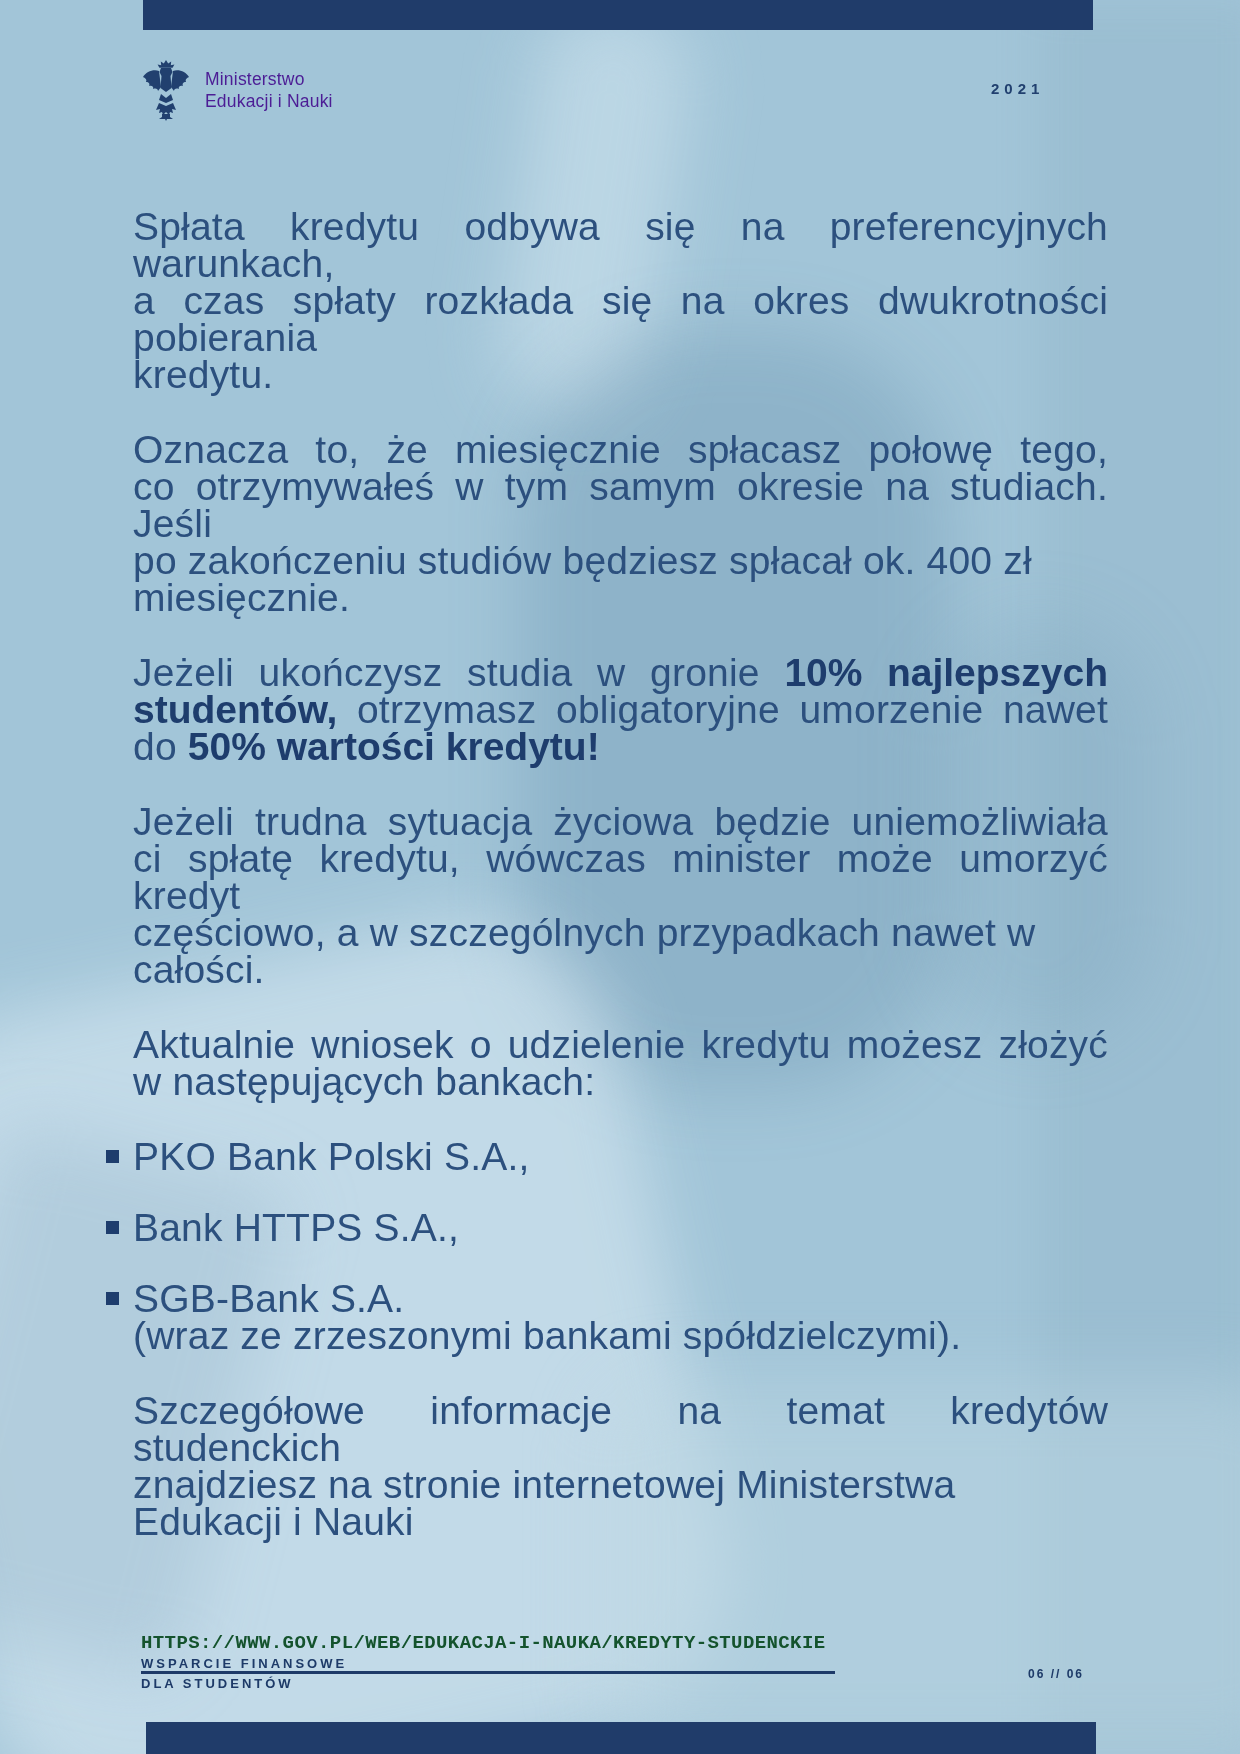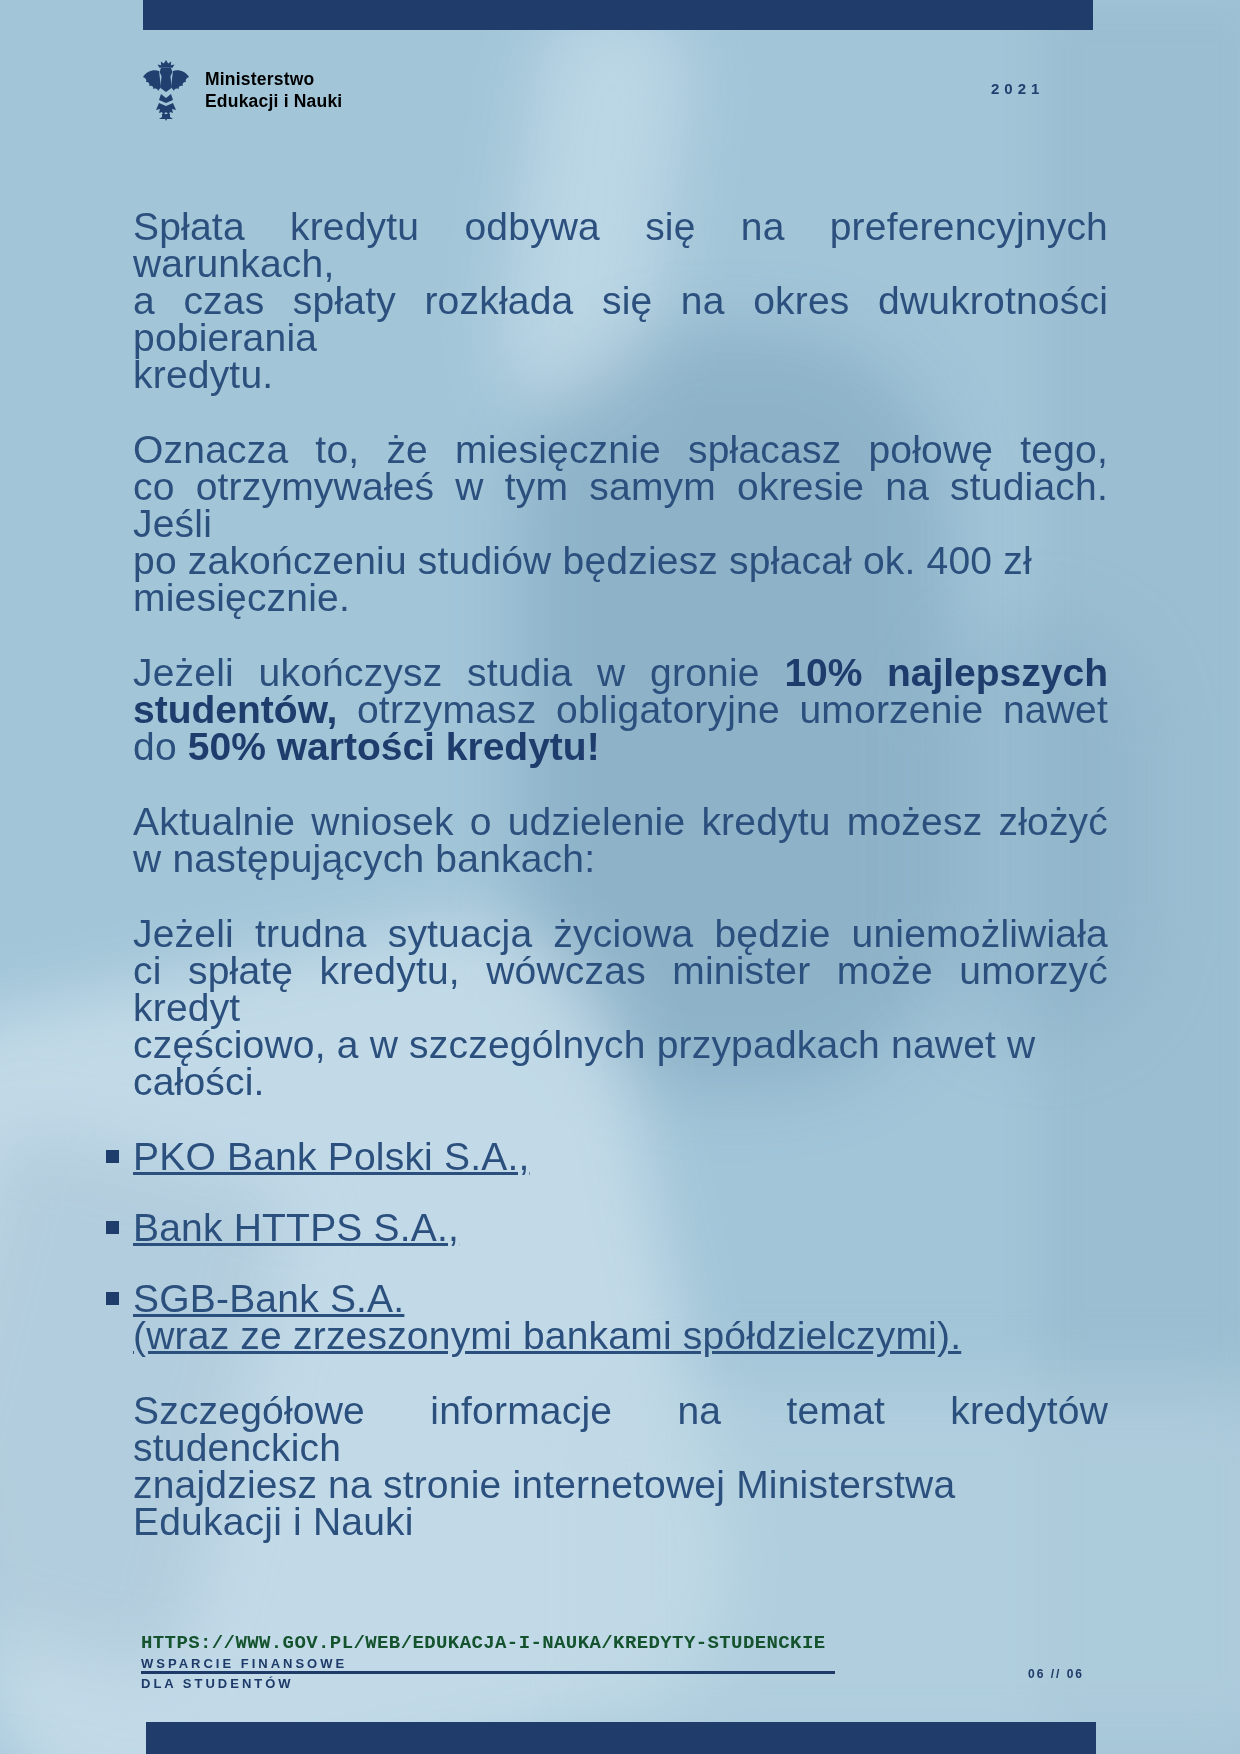--- a/index.html
+++ b/index.html
@@ -16,40 +16,40 @@
   .bgfx.shirt{left:-80px;top:960px;width:760px;height:820px;background:rgba(232,244,250,.45);border-radius:160px;transform:rotate(-12deg);}
   .bgfx.desk{left:600px;top:1380px;width:700px;height:380px;background:rgba(190,215,228,.5);border-radius:60px;}
   .bgfx.rightband{left:1040px;top:0;width:220px;height:1754px;background:rgba(140,175,195,.30);filter:blur(20px);}
   .bgfx.plaid{left:-60px;top:1150px;width:300px;height:500px;background:rgba(150,180,200,.35);border-radius:40px;transform:rotate(14deg);}
 
   .topbar{position:absolute;left:143px;top:0;width:950px;height:30px;background:#203c6a;}
   .bottombar{position:absolute;left:146px;top:1722px;width:950px;height:32px;background:#203c6a;}
 
   .logo{position:absolute;left:141px;top:58px;display:flex;align-items:center;}
   .logo svg{width:50px;height:64px;display:block;}
-  .logo-text{margin-left:14px;color:#000000;font-size:17.5px;line-height:22px;letter-spacing:.2px;font-weight:bold;}
+  .logo-text{margin-left:14px;color:#4c1d95;font-size:17.5px;line-height:22px;letter-spacing:.2px;}
 
   .year{position:absolute;left:991px;top:80px;color:#21406f;font-weight:700;font-size:15px;letter-spacing:5px;}
 
   .content{
     position:absolute;left:133px;top:208px;width:975px;
     color:#2c507e;font-size:39px;line-height:37px;letter-spacing:.2px;
   }
   .para{margin:0 0 38px 0;}
   .jline{display:block;text-align:justify;text-align-last:justify;}
   .jline.noj{text-align:left;text-align-last:left;}
   .content strong{font-weight:700;color:#1e3d6d;letter-spacing:0;}
 
   ul.banks{list-style:none;margin:0 0 38px 0;padding:0;}
   ul.banks li{position:relative;margin:0 0 34px 0;}
   ul.banks li:last-child{margin-bottom:38px;}
   ul.banks li .bullet{
     position:absolute;left:-27px;top:12px;width:13px;height:13px;background:#1e3d6d;
   }
-  ul.banks li .bline{display:block;text-decoration:underline;}
+  ul.banks li .bline{display:block;}
 
   .footer-url{
     position:absolute;left:141px;top:1632px;color:#14532d;font-weight:700;
     font-size:19px;letter-spacing:.4px;white-space:nowrap;font-family:Liberation Mono, monospace;
   }
   .footer-series1{
     position:absolute;left:141px;top:1656px;color:#1d3a68;font-weight:700;
     font-size:13px;letter-spacing:3px;white-space:nowrap;
   }
   .footer-rule{position:absolute;left:141px;top:1671px;width:694px;height:3px;background:#1d3a68;}
@@ -110,27 +110,27 @@
           <span class="jline">Oznacza to, że miesięcznie spłacasz połowę tego,</span>
           <span class="jline">co otrzymywałeś w tym samym okresie na studiach. Jeśli</span>
           <span class="jline noj">po zakończeniu studiów będziesz spłacał ok. 400 zł miesięcznie.</span>
         </p>
         <p class="para">
           <span class="jline">Jeżeli ukończysz studia w gronie <strong>10% najlepszych</strong></span>
           <span class="jline"><strong>studentów,</strong> otrzymasz obligatoryjne umorzenie nawet</span>
           <span class="jline noj">do <strong>50% wartości kredytu!</strong></span>
         </p>
         <p class="para">
-          <span class="jline">Aktualnie wniosek o udzielenie kredytu możesz złożyć</span>
-          <span class="jline noj">w następujących bankach:</span>
-        </p>
-        <p class="para">
           <span class="jline">Jeżeli trudna sytuacja życiowa będzie uniemożliwiała</span>
           <span class="jline">ci spłatę kredytu, wówczas minister może umorzyć kredyt</span>
           <span class="jline noj">częściowo, a w szczególnych przypadkach nawet w całości.</span>
+        </p>
+        <p class="para">
+          <span class="jline">Aktualnie wniosek o udzielenie kredytu możesz złożyć</span>
+          <span class="jline noj">w następujących bankach:</span>
         </p>
       </div>
     <ul class="banks" id="bank-list">
         <li>
           <span class="bullet"></span>
           <span class="bline">PKO Bank Polski S.A.,</span>
         </li>
         <li>
           <span class="bullet"></span>
           <span class="bline">Bank HTTPS S.A.,</span>

